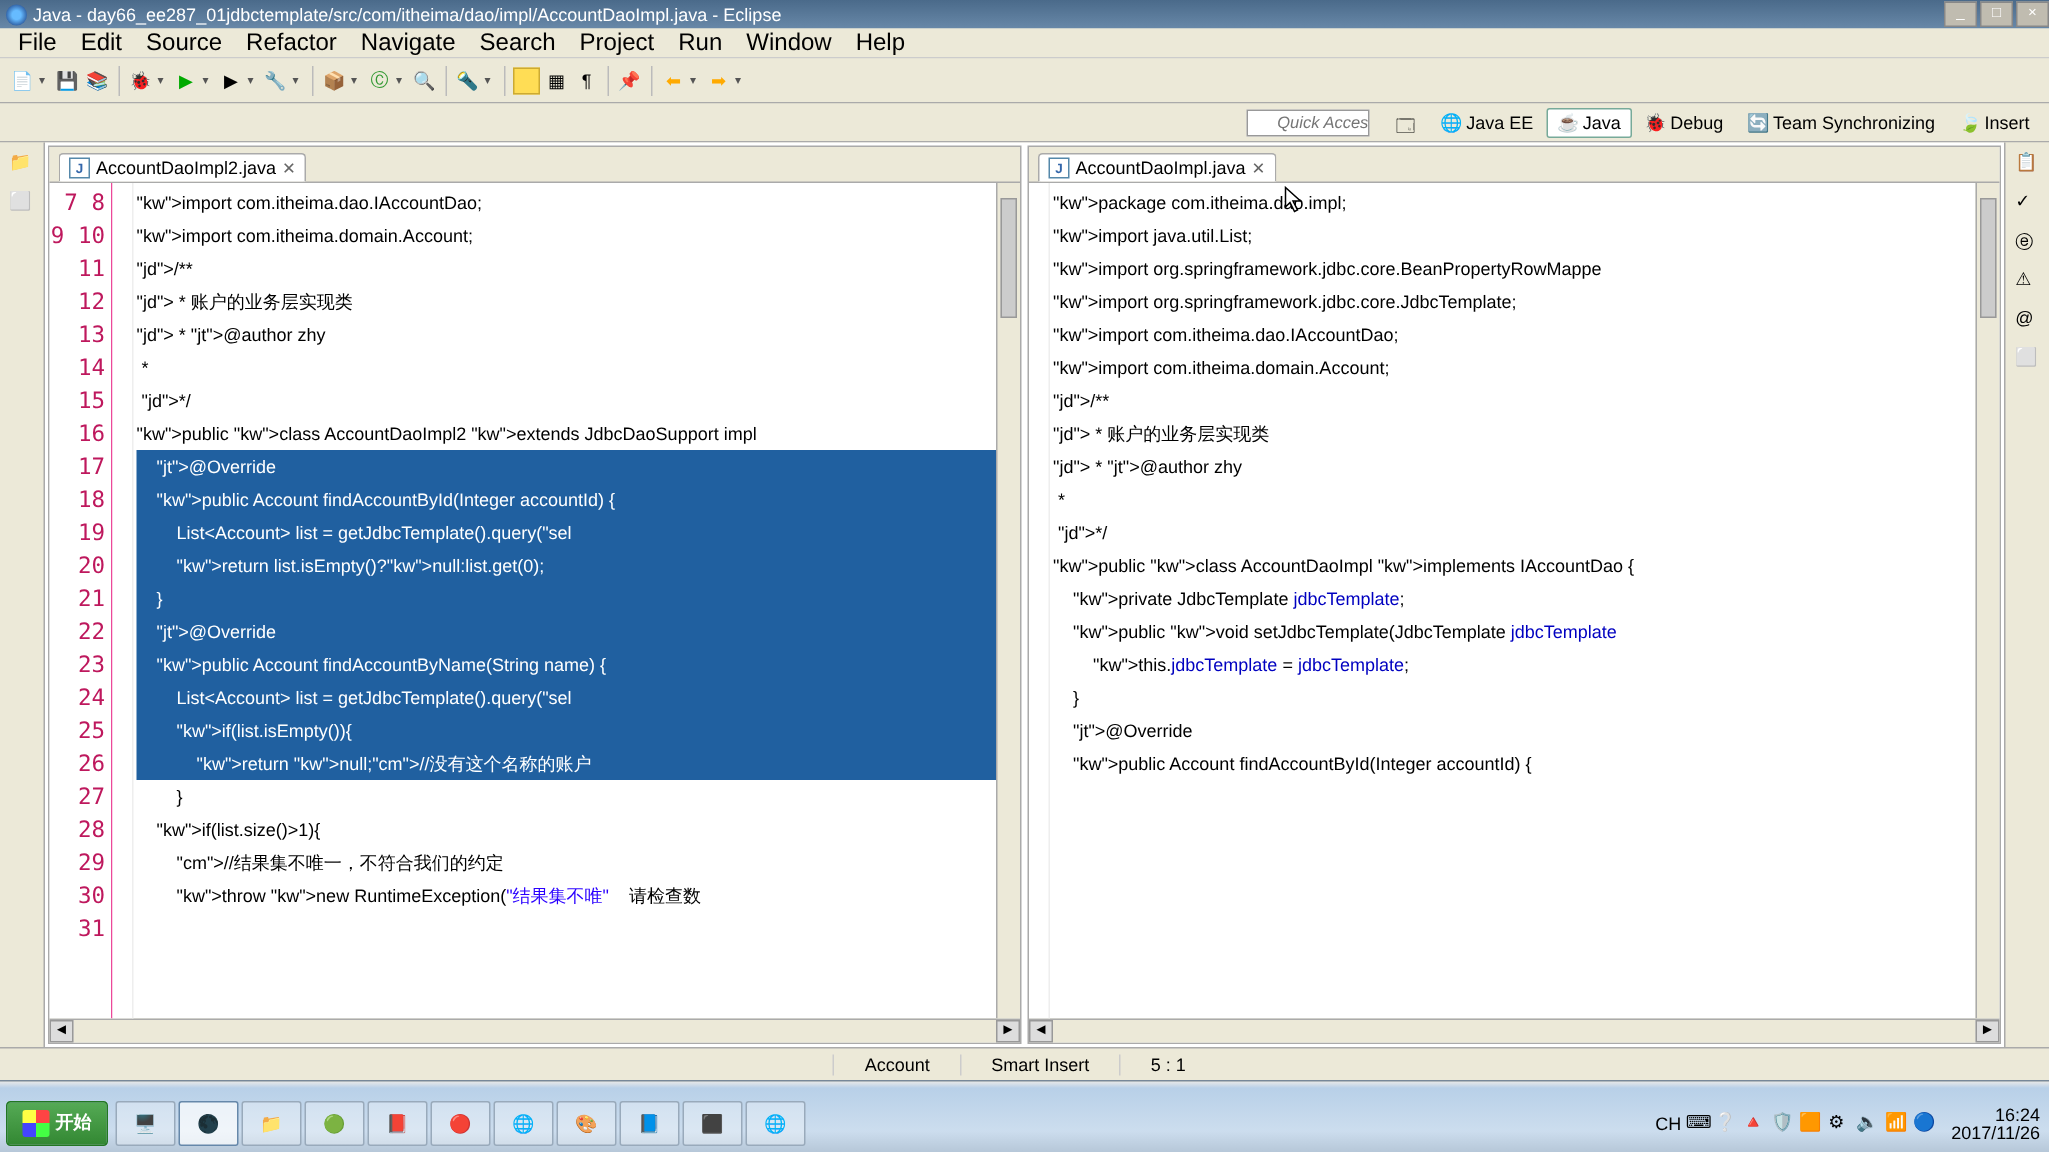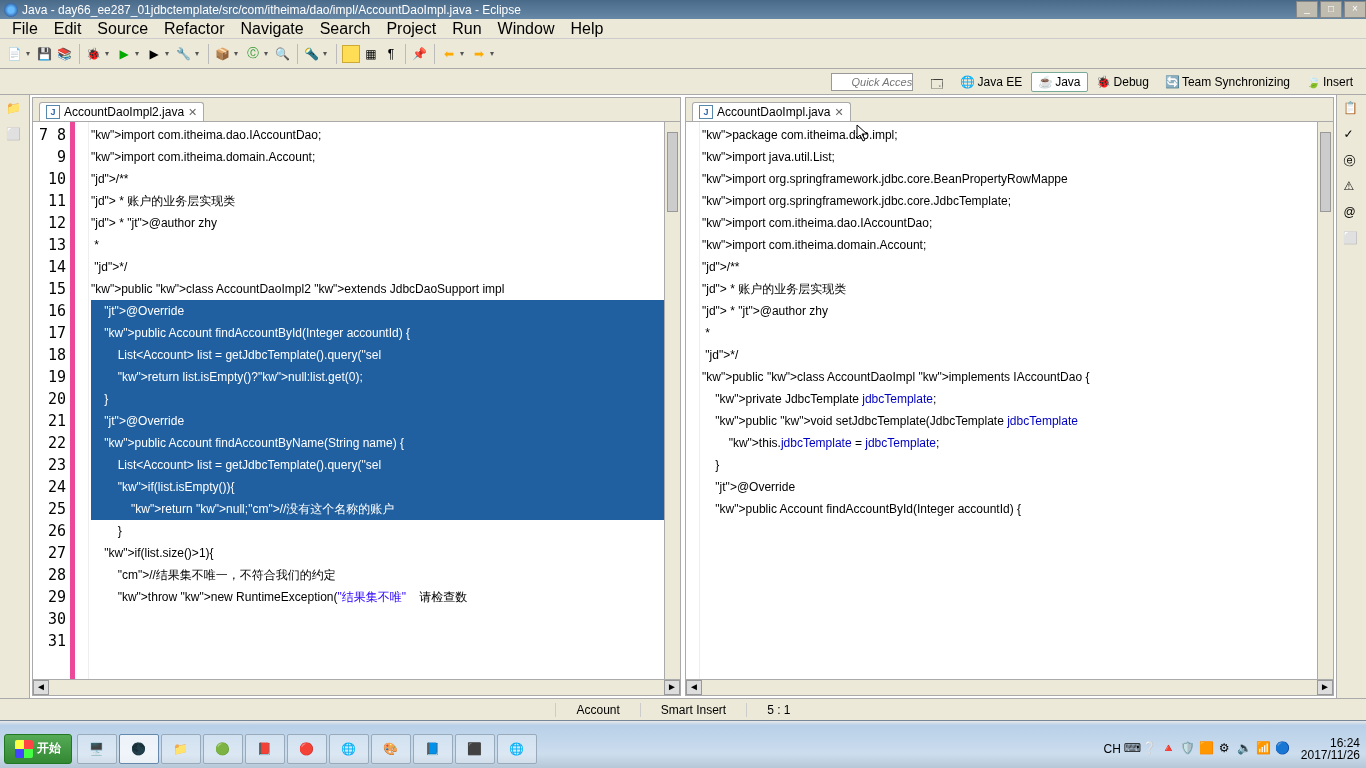--- a/index.html
+++ b/index.html
@@ -33,21 +33,21 @@
 .leftgutter { width: 30px; background: #ece9d8; border-right: 1px solid #aaa; display: flex; flex-direction: column; align-items: center; padding-top: 6px; gap: 10px; }
 .gicon { width: 16px; height: 16px; }
 .editorsplit { flex: 1; display: flex; background: #fff; }
 .editorpane { flex: 1; display: flex; flex-direction: column; border: 1px solid #aaa; margin: 2px; }
 .tabrow { height: 24px; background: #ece9d8; display: flex; align-items: flex-end; padding-left: 6px; border-bottom: 1px solid #aaa; }
 .filetab { background: #fff; border: 1px solid #aaa; border-bottom: none; padding: 2px 6px; display: flex; align-items: center; gap: 4px; font-size: 11px; border-radius: 3px 3px 0 0; }
 .jicon { width: 14px; height: 14px; background: #fff; border: 1px solid #58a; display: inline-flex; align-items: center; justify-content: center; font-size: 9px; color: #36a; font-weight: bold; }
 .closex { font-size: 11px; color: #666; cursor: pointer; }
 
 .codewrap { flex: 1; display: flex; overflow: hidden; position: relative; }
-.linenums { width: 42px; background: #fff; border-right: 5px solid #ec4899; text-align: right; padding-right: 4px; font-family: Consolas, monospace; font-size: 15px; color: #000000; line-height: 22px; padding-top: 2px; }
+.linenums { width: 42px; background: #fff; border-right: 1px solid #ec4899; text-align: right; padding-right: 4px; font-family: Consolas, monospace; font-size: 15px; color: #be185d; line-height: 22px; padding-top: 2px; }
 .foldgutter { width: 14px; background: #fff; border-right: 1px solid #eee; }
 .code { flex: 1; font-family: Consolas, monospace; font-size: 15px; line-height: 22px; white-space: pre; padding-top: 2px; padding-left: 2px; overflow: hidden; }
 .code .str { color: #2a00ff; }
 .code .fld { color: #0000c0; }
 .vscroll { width: 16px; background: #ece9d8; border-left: 1px solid #aaa; position: relative; }
 .vscroll .thumb { position: absolute; left: 2px; right: 2px; top: 10px; height: 80px; background: #ccc; border: 1px solid #999; }
 .hscroll { height: 16px; background: #ece9d8; border-top: 1px solid #aaa; display: flex; }
 .hscroll .harrow { width: 16px; border: 1px solid #999; background: #ddd; text-align: center; font-size: 10px; }
 .hscroll .htrack { flex: 1; }
 

